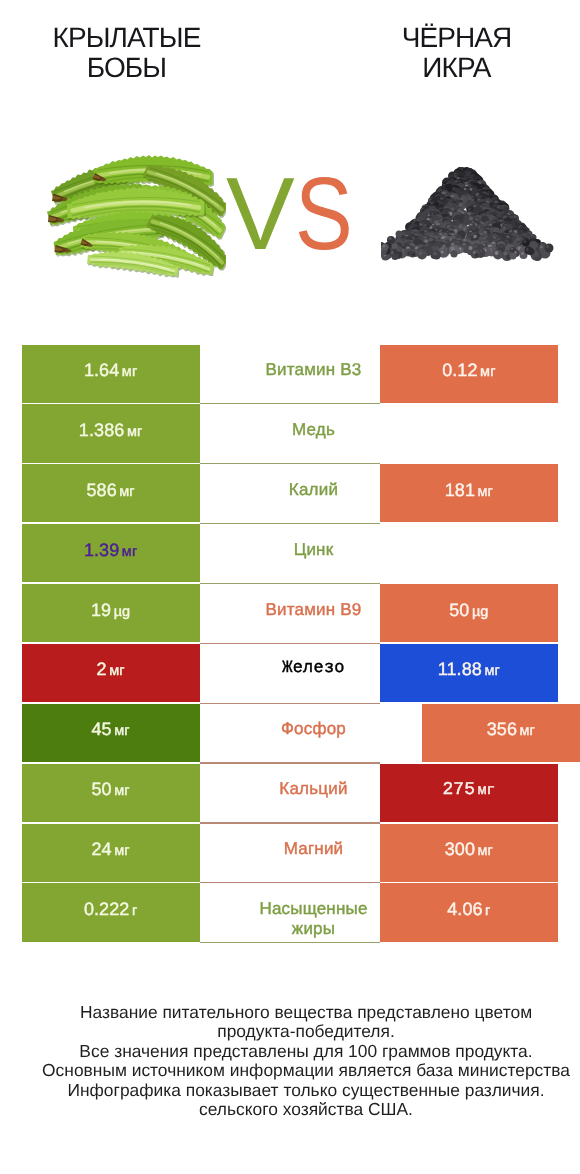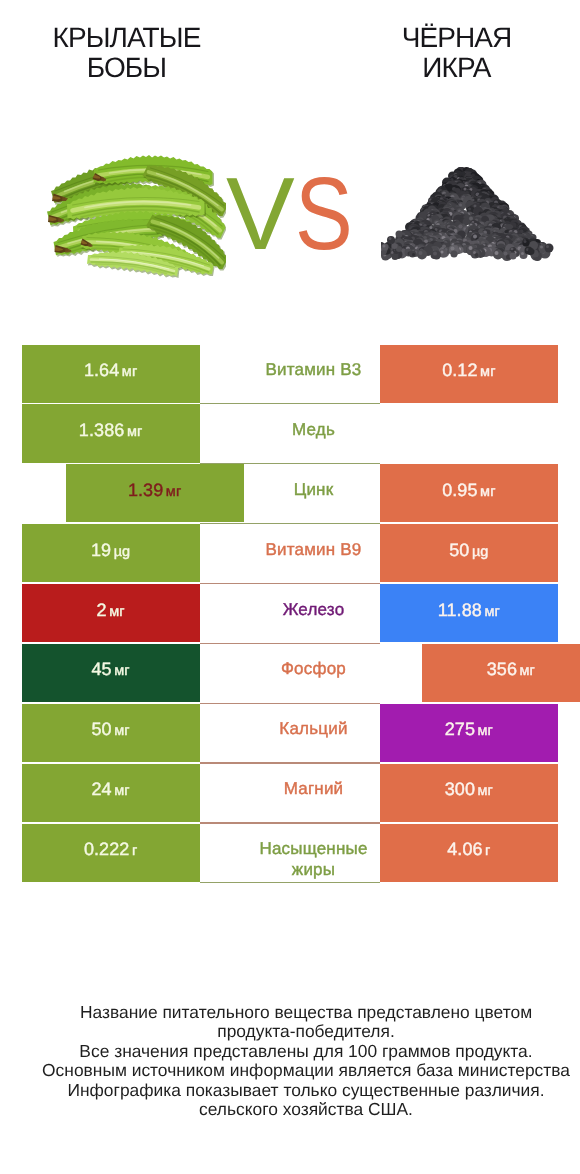--- a/index.html
+++ b/index.html
@@ -1827,75 +1827,84 @@
       <div class="row">
         <div class="cell left" style="background: rgb(131, 166, 51); color: rgb(244, 248, 226);">
           <span class="val"><span>1.386</span><span class="u">мг</span></span>
         </div>
         <div class="cell mid">
           <span class="lbl g" style="color: rgb(126, 158, 69);">Медь</span>
         </div>
         <div class="mid-sep" style="background: rgb(148, 162, 103);"></div>
       </div>
       <div class="row">
-        <div class="cell left" style="background: rgb(131, 166, 51); color: #7f1d1d; margin-left: 44px;">
+        <div class="cell left" style="background: rgb(131, 166, 51); color: rgb(244, 248, 226);">
+          <span class="val"><span>586</span><span class="u">мг</span></span>
+        </div>
+        <div class="cell mid">
+          <span class="lbl g" style="color: rgb(126, 158, 69);">Калий</span>
+        </div>
+        <div class="cell right" style="background: rgb(224, 110, 73); color: rgb(252, 243, 236);">
+          <span class="val"><span>181</span><span class="u">мг</span></span>
+        </div>
+        <div class="mid-sep" style="background: rgb(148, 162, 103);"></div>
+      </div>
+      <div class="row">
+        <div class="cell left" style="background: rgb(131, 166, 51); color: #4c1d95;">
           <span class="val"><span>1.39</span><span class="u">мг</span></span>
         </div>
         <div class="cell mid">
           <span class="lbl g" style="color: rgb(126, 158, 69);">Цинк</span>
-        </div>
-        <div class="cell right" style="background: rgb(224, 110, 73); color: rgb(252, 243, 236);">
-          <span class="val"><span>0.95</span><span class="u">мг</span></span>
         </div>
         <div class="mid-sep" style="background: rgb(148, 162, 103);"></div>
       </div>
       <div class="row">
         <div class="cell left" style="background: rgb(131, 166, 51); color: rgb(244, 248, 226);">
           <span class="val"><span>19</span><span class="u">µg</span></span>
         </div>
         <div class="cell mid">
           <span class="lbl o" style="color: rgb(216, 113, 78);">Витамин B9</span>
         </div>
         <div class="cell right" style="background: rgb(224, 110, 73); color: rgb(252, 243, 236);">
           <span class="val"><span>50</span><span class="u">µg</span></span>
         </div>
         <div class="mid-sep" style="background: rgb(185, 138, 120);"></div>
       </div>
       <div class="row">
         <div class="cell left" style="background: #b91c1c; color: rgb(244, 248, 226);">
           <span class="val"><span>2</span><span class="u">мг</span></span>
         </div>
         <div class="cell mid">
-          <span class="lbl o" style="color: #701a75;">Железо</span>
-        </div>
-        <div class="cell right" style="background: #3b82f6; color: rgb(252, 243, 236);">
+          <span class="lbl o" style="color: #000000; font-family: Liberation Mono, monospace;">Железо</span>
+        </div>
+        <div class="cell right" style="background: #1d4ed8; color: rgb(252, 243, 236);">
           <span class="val"><span>11.88</span><span class="u">мг</span></span>
         </div>
         <div class="mid-sep" style="background: rgb(185, 138, 120);"></div>
       </div>
       <div class="row">
-        <div class="cell left" style="background: #14532d; color: rgb(244, 248, 226);">
+        <div class="cell left" style="background: #4d7c0f; color: rgb(244, 248, 226);">
           <span class="val"><span>45</span><span class="u">мг</span></span>
         </div>
         <div class="cell mid">
           <span class="lbl o" style="color: rgb(216, 113, 78);">Фосфор</span>
         </div>
         <div class="cell right" style="background: rgb(224, 110, 73); color: rgb(252, 243, 236); margin-left: 42px;">
           <span class="val"><span>356</span><span class="u">мг</span></span>
         </div>
         <div class="mid-sep" style="background: rgb(185, 138, 120);"></div>
       </div>
       <div class="row">
         <div class="cell left" style="background: rgb(131, 166, 51); color: rgb(244, 248, 226);">
           <span class="val"><span>50</span><span class="u">мг</span></span>
         </div>
         <div class="cell mid">
           <span class="lbl o" style="color: rgb(216, 113, 78);">Кальций</span>
         </div>
-        <div class="cell right" style="background: #a21caf; color: rgb(252, 243, 236);">
+        <div class="cell right" style="background: #b91c1c; color: rgb(252, 243, 236); font-family: Liberation Mono, monospace;">
           <span class="val"><span>275</span><span class="u">мг</span></span>
         </div>
         <div class="mid-sep" style="background: rgb(185, 138, 120);"></div>
       </div>
       <div class="row">
         <div class="cell left" style="background: rgb(131, 166, 51); color: rgb(244, 248, 226);">
           <span class="val"><span>24</span><span class="u">мг</span></span>
         </div>
         <div class="cell mid">
           <span class="lbl o" style="color: rgb(216, 113, 78);">Магний</span>

